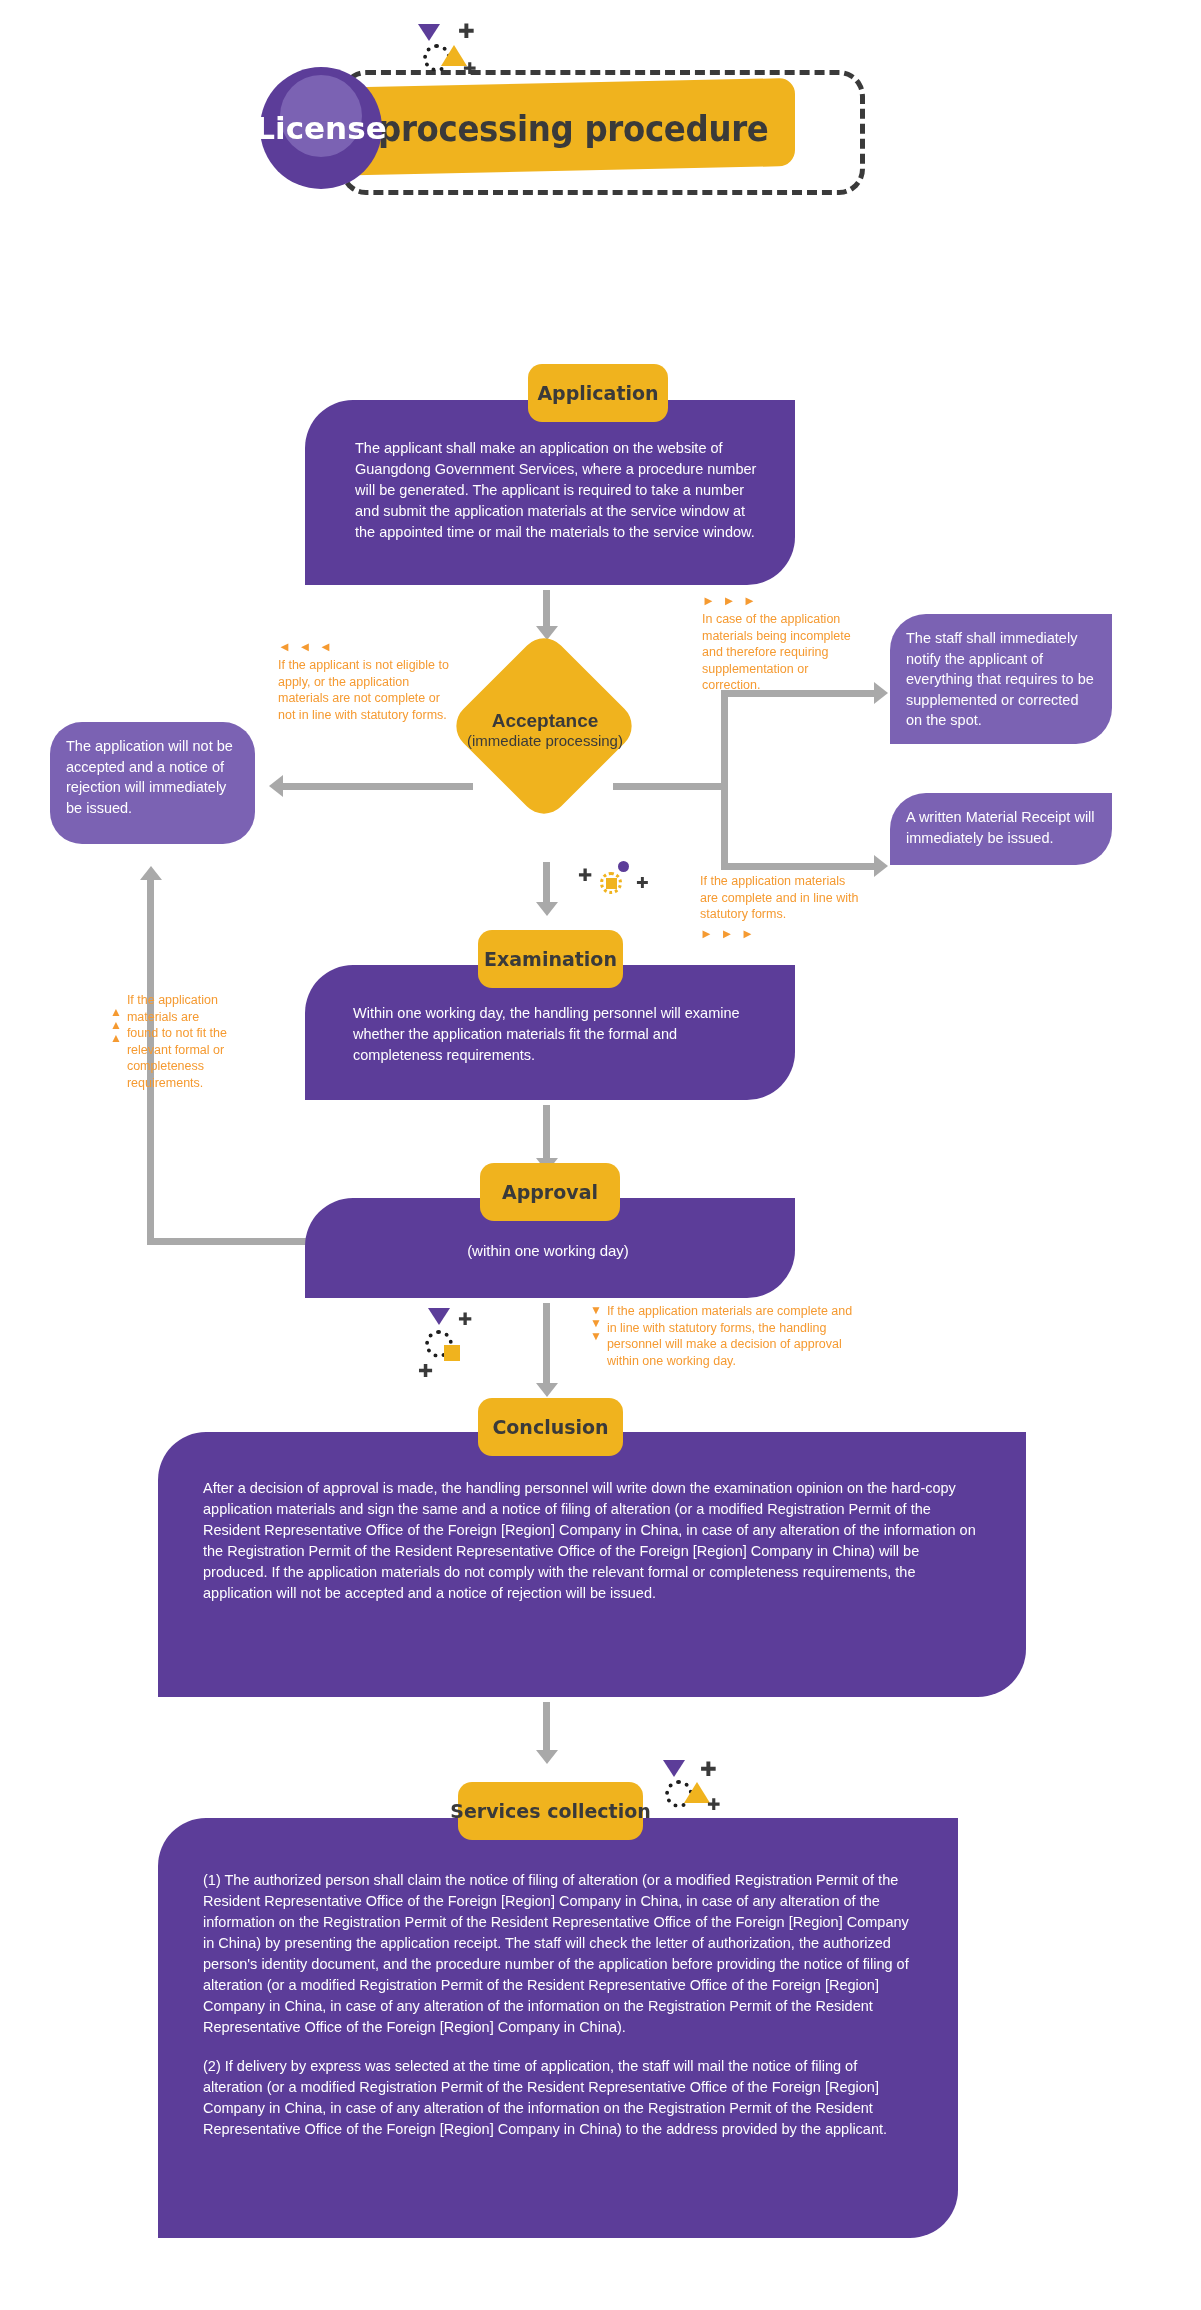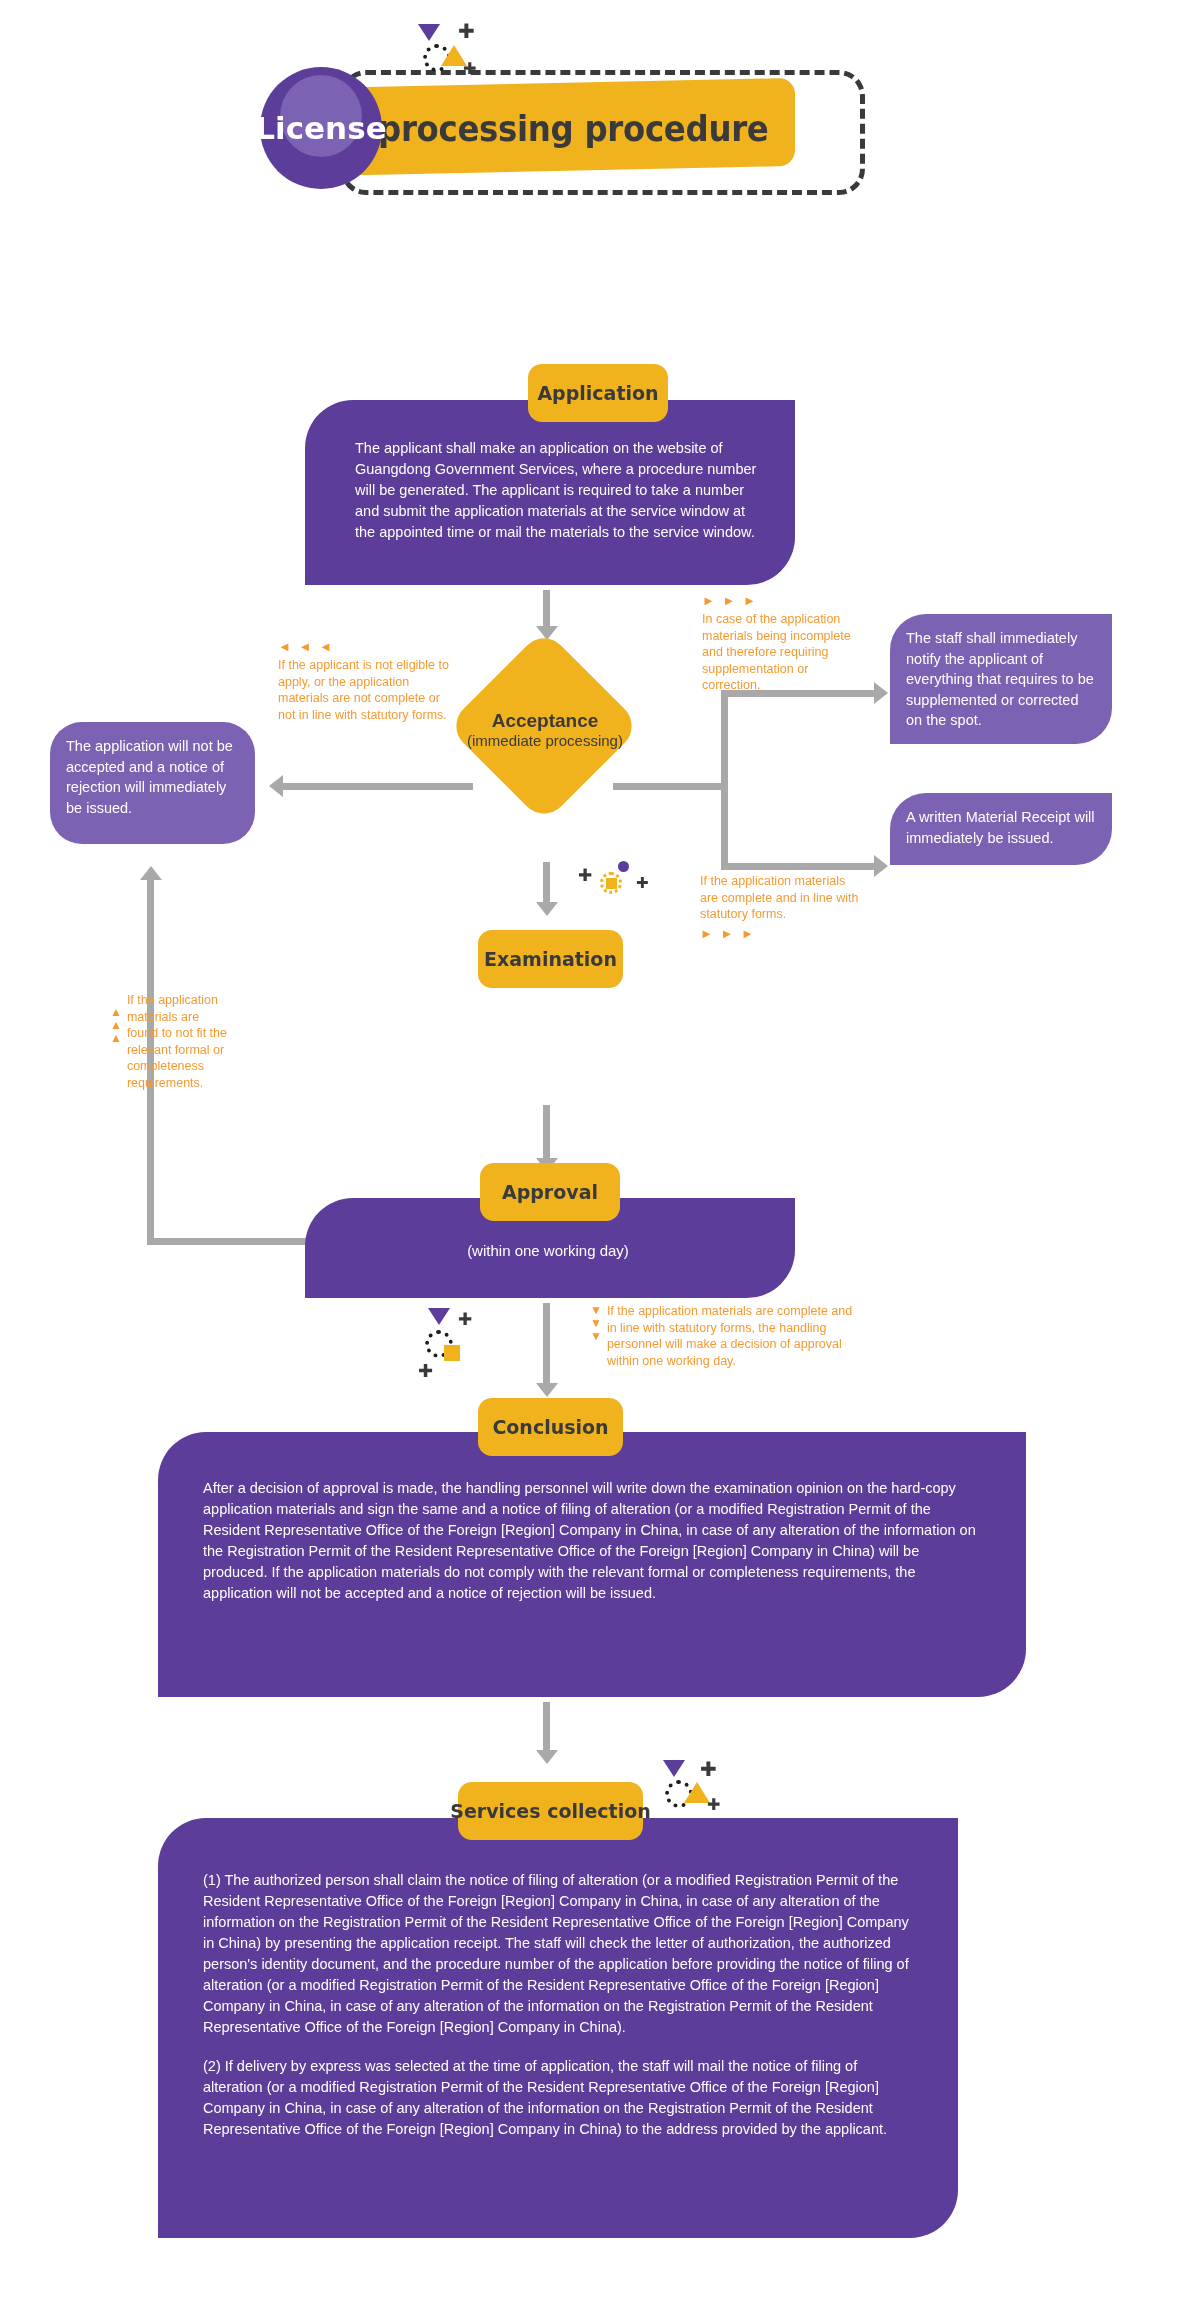--- a/index.html
+++ b/index.html
@@ -224,20 +224,23 @@
     <div class="dot-p" style="left:40px; top:3px;"></div>
     <div class="dots" style="left:22px; top:14px; width:22px; height:22px; border-width:3px; border-color:#f0b31e;"></div>
     <div class="sq" style="left:28px; top:20px; width:11px; height:11px;"></div>
     <div class="plus" style="left:58px; top:18px; font-size:15px;">✚</div>
   </div>
 
   <div class="vline" style="left:543px; top:862px; height:42px;"></div>
   <div class="arrow-down" style="left:536px; top:902px;"></div>
 
   <div class="badge" style="left:478px; top:930px; width:145px; height:58px;">Examination</div>
+  <div class="panel" style="left:305px; top:965px; width:490px; height:135px; border-top-left-radius:48px; border-bottom-right-radius:48px;">
+    <div class="ptxt" style="padding:38px 40px 0 48px;">Within one working day, the handling personnel will examine whether the application materials fit the formal and completeness requirements.</div>
+  </div>
 
   <div class="vline" style="left:147px; top:880px; height:365px;"></div>
   <div class="hline" style="left:147px; top:1238px; width:165px;"></div>
   <div class="arrow-up" style="left:140px; top:866px;"></div>
 
   <div class="note note-side" style="left:110px; top:992px; width:120px;">
     <div class="chevcol">
       <span>▲</span>
         <span>▲</span>
         <span>▲</span>

